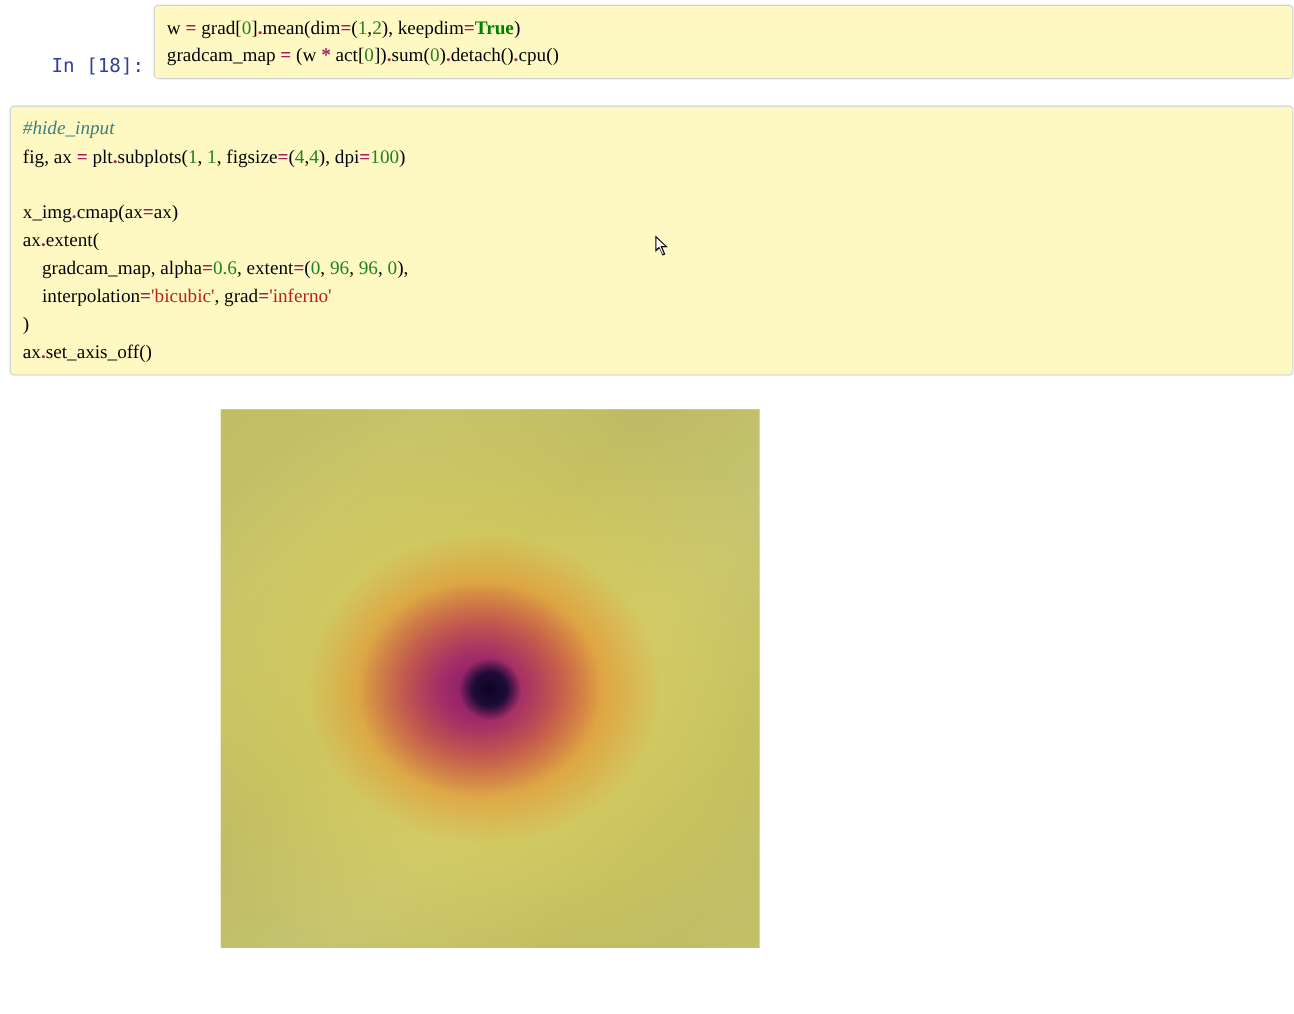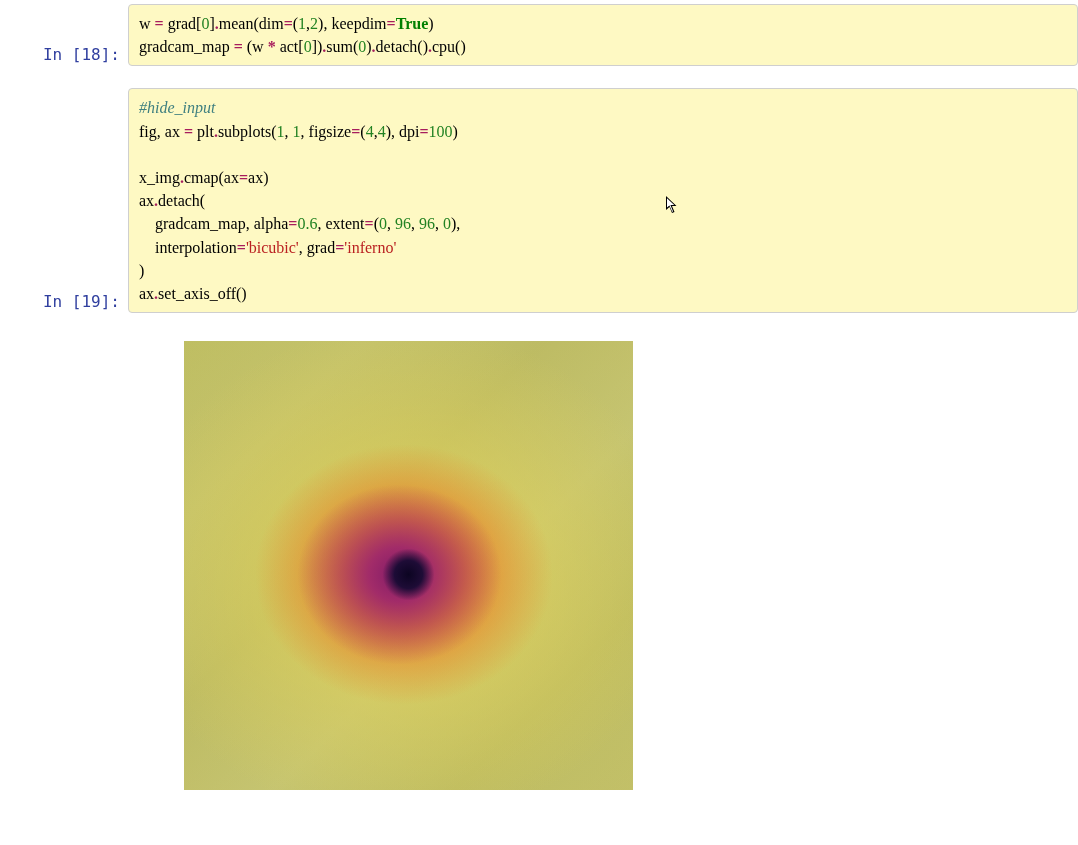--- a/index.html
+++ b/index.html
@@ -74,26 +74,25 @@
 </head>
 <body>
 
 <div class="cell">
   <div class="prompt">In [18]:</div>
   <div class="input-area"><span class="tok-name">w </span><span class="tok-op">= </span><span class="tok-name">grad[</span><span class="tok-num">0</span><span class="tok-name">]</span><span class="tok-op">.</span><span class="tok-name">mean(dim</span><span class="tok-op">=</span><span class="tok-name">(</span><span class="tok-num">1</span><span class="tok-name">,</span><span class="tok-num">2</span><span class="tok-name">), keepdim</span><span class="tok-op">=</span><span class="tok-kw">True</span><span class="tok-name">)</span>
 <span class="tok-name">gradcam_map </span><span class="tok-op">= </span><span class="tok-name">(w </span><span class="tok-op">*</span><span class="tok-name"> act[</span><span class="tok-num">0</span><span class="tok-name">])</span><span class="tok-op">.</span><span class="tok-name">sum(</span><span class="tok-num">0</span><span class="tok-name">)</span><span class="tok-op">.</span><span class="tok-name">detach()</span><span class="tok-op">.</span><span class="tok-name">cpu()</span></div>
 </div>
 
 <div class="cell">
-  <div class="prompt">In [19]:</div>
   <div class="input-area"><span class="tok-comment">#hide_input</span>
 <span class="tok-name">fig, ax </span><span class="tok-op">= </span><span class="tok-name">plt</span><span class="tok-op">.</span><span class="tok-name">subplots(</span><span class="tok-num">1</span><span class="tok-name">, </span><span class="tok-num">1</span><span class="tok-name">, figsize</span><span class="tok-op">=</span><span class="tok-name">(</span><span class="tok-num">4</span><span class="tok-name">,</span><span class="tok-num">4</span><span class="tok-name">), dpi</span><span class="tok-op">=</span><span class="tok-num">100</span><span class="tok-name">)</span>
 
 <span class="tok-name">x_img</span><span class="tok-op">.</span><span class="tok-name">cmap(ax</span><span class="tok-op">=</span><span class="tok-name">ax)</span>
-<span class="tok-name">ax</span><span class="tok-op">.</span><span class="tok-name">detach(</span>
+<span class="tok-name">ax</span><span class="tok-op">.</span><span class="tok-name">extent(</span>
 <span>    </span><span class="tok-name">gradcam_map, alpha</span><span class="tok-op">=</span><span class="tok-num">0.6</span><span class="tok-name">, extent</span><span class="tok-op">=</span><span class="tok-name">(</span><span class="tok-num">0</span><span class="tok-name">, </span><span class="tok-num">96</span><span class="tok-name">, </span><span class="tok-num">96</span><span class="tok-name">, </span><span class="tok-num">0</span><span class="tok-name">),</span>
 <span>    </span><span class="tok-name">interpolation</span><span class="tok-op">=</span><span class="tok-str">'bicubic'</span><span class="tok-name">, grad</span><span class="tok-op">=</span><span class="tok-str">'inferno'</span>
 <span class="tok-name">)</span>
 <span class="tok-name">ax</span><span class="tok-op">.</span><span class="tok-name">set_axis_off()</span><svg class="cursor-pointer" width="13" height="18" viewBox="0 0 13 18" style="left:537px; top:107px;">
     <path d="M0 0 L0 14 L3.5 11 L6 17 L8.5 16 L6 10 L10.5 10 Z" fill="#000"></path>
     <path d="M1 2.3 L1 11.6 L3.4 9.6 L6.2 15.8 L7.1 15.4 L4.4 9 L8.2 9 Z" fill="#fff"></path>
   </svg></div>
 </div>
 
 <div class="cell">

